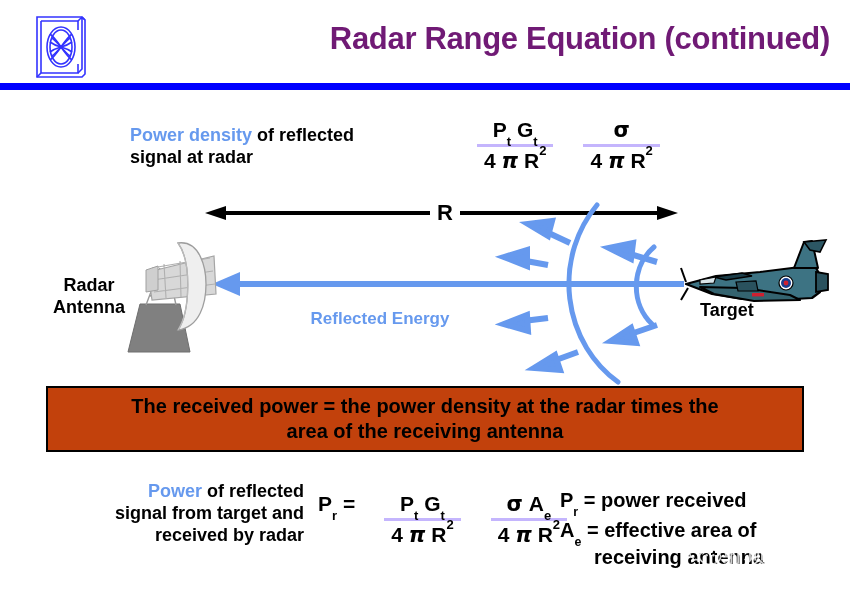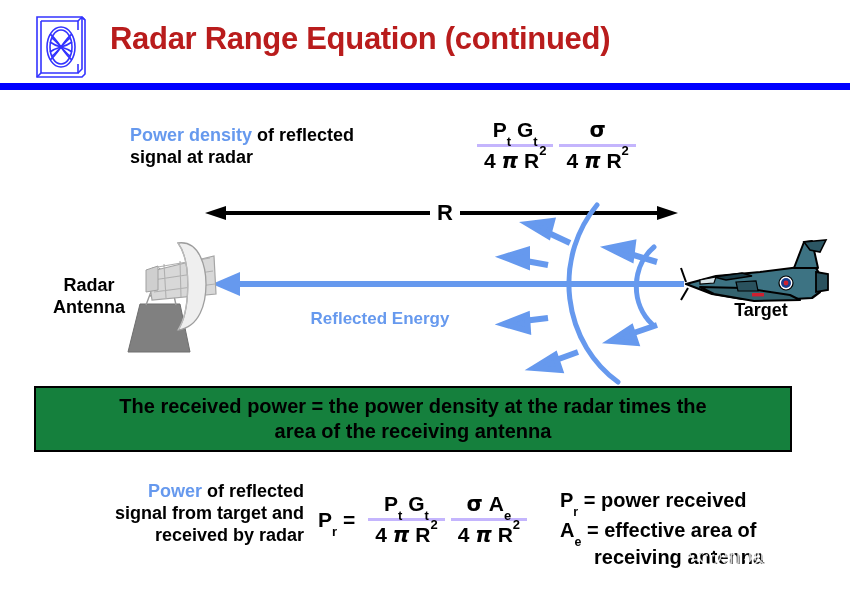--- a/index.html
+++ b/index.html
@@ -24,24 +24,24 @@
     left: 32px;
     top: 12px;
     width: 58px;
     height: 68px;
   }
   #slide-title {
     position: absolute;
     left: 110px;
     top: 20px;
     width: 720px;
-    text-align: left;
+    text-align: right;
     font-size: 31px;
     font-weight: bold;
-    color: #b91c1c;
+    color: #701a75;
     letter-spacing: -0.3px;
     white-space: nowrap;
   }
   #title-rule {
     position: absolute;
     left: 0;
     top: 83px;
     width: 850px;
     height: 7px;
     background: #0000ff;
@@ -75,38 +75,38 @@
     left: 30px;
     top: 275px;
     width: 118px;
     text-align: center;
     font-size: 18px;
   }
   #target-label {
     left: 700px;
     top: 300px;
     width: 122px;
-    text-align: center;
     font-size: 18px;
   }
   #power-label {
     left: 28px;
     top: 481px;
     width: 276px;
     text-align: right;
     font-size: 18px;
   }
 
   
   .formula {
     position: absolute;
     display: flex;
-    align-items: center;
+    align-items: flex-start;
     font-weight: bold;
     color: #000000;
+    gap: 24px;
   }
   .frac {
     display: inline-flex;
     flex-direction: column;
     align-items: center;
     margin: 0 3px;
   }
   .frac .num {
     padding: 0 7px 2px 7px;
     white-space: nowrap;
@@ -137,33 +137,33 @@
     left: 474px;
     top: 118px;
     font-size: 21px;
   }
   #formula-bottom {
     left: 318px;
     top: 492px;
     font-size: 21px;
   }
   #formula-bottom .lead {
-    margin-right: 10px;
+    margin-right: 2px;
     white-space: nowrap;
   }
 
   
   #statement-box {
     position: absolute;
-    left: 34px;
+    left: 46px;
     top: 386px;
     width: 758px;
     height: 66px;
     border: 2px solid #000000;
-    background: #15803d;
+    background: #c2410c;
     box-sizing: border-box;
     display: flex;
     align-items: center;
     justify-content: center;
   }
   #statement-text {
     font-size: 20px;
     font-weight: bold;
     text-align: center;
     line-height: 1.25;

